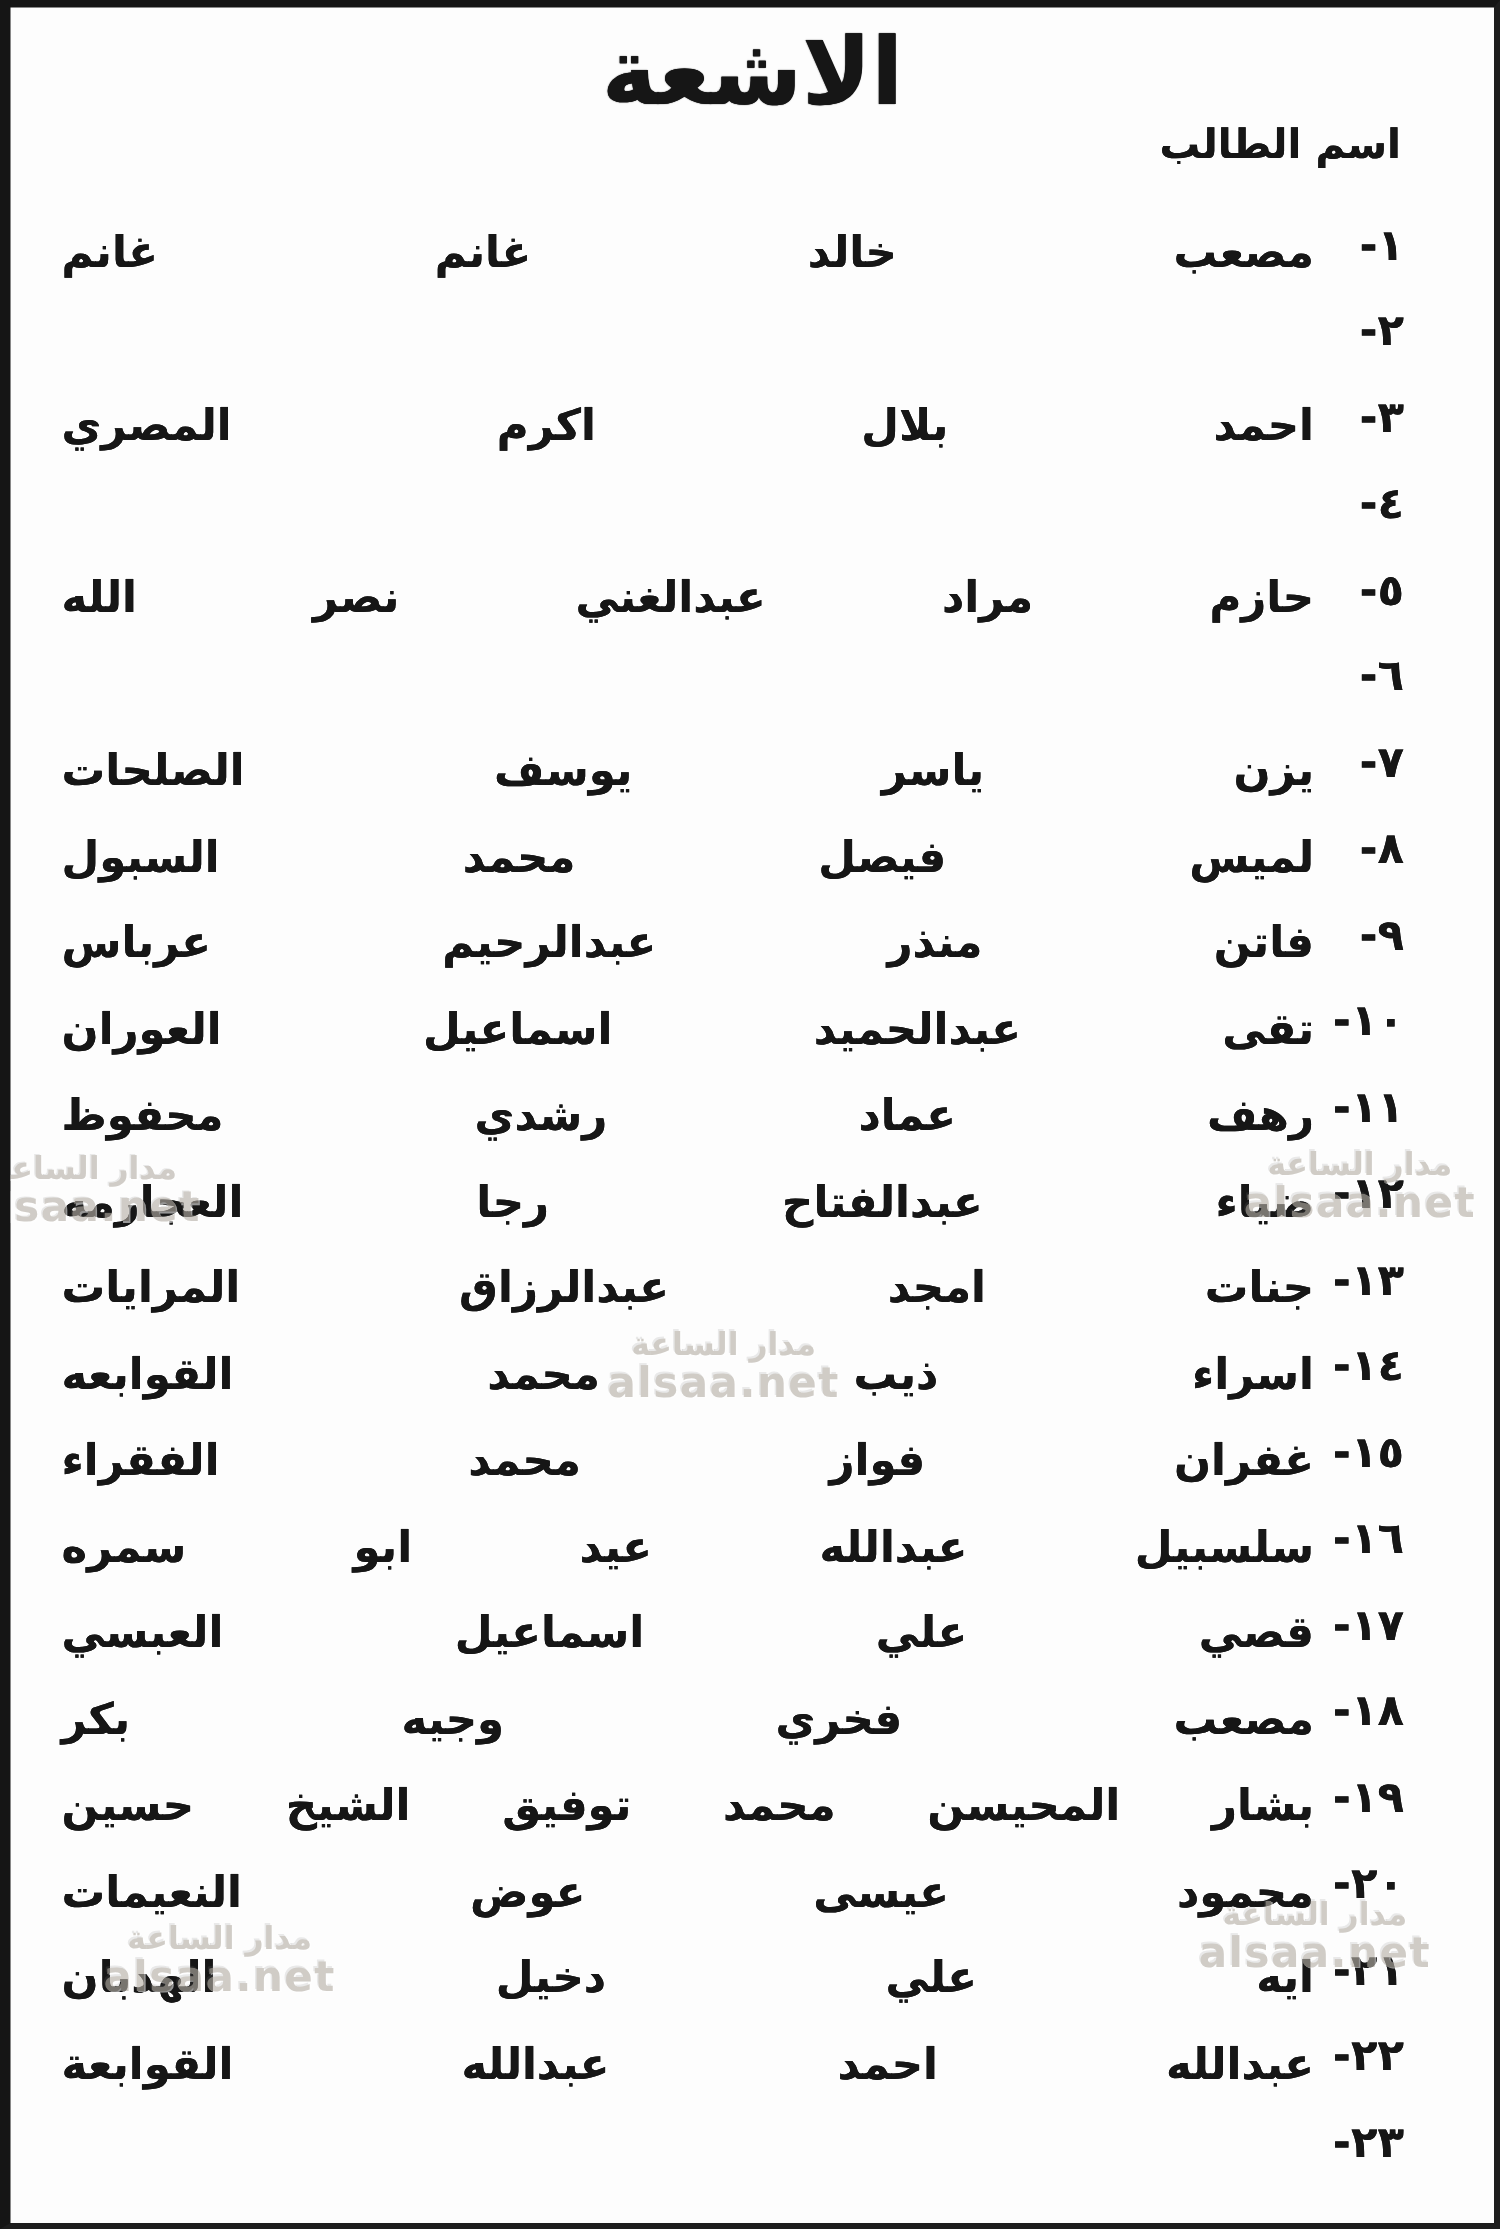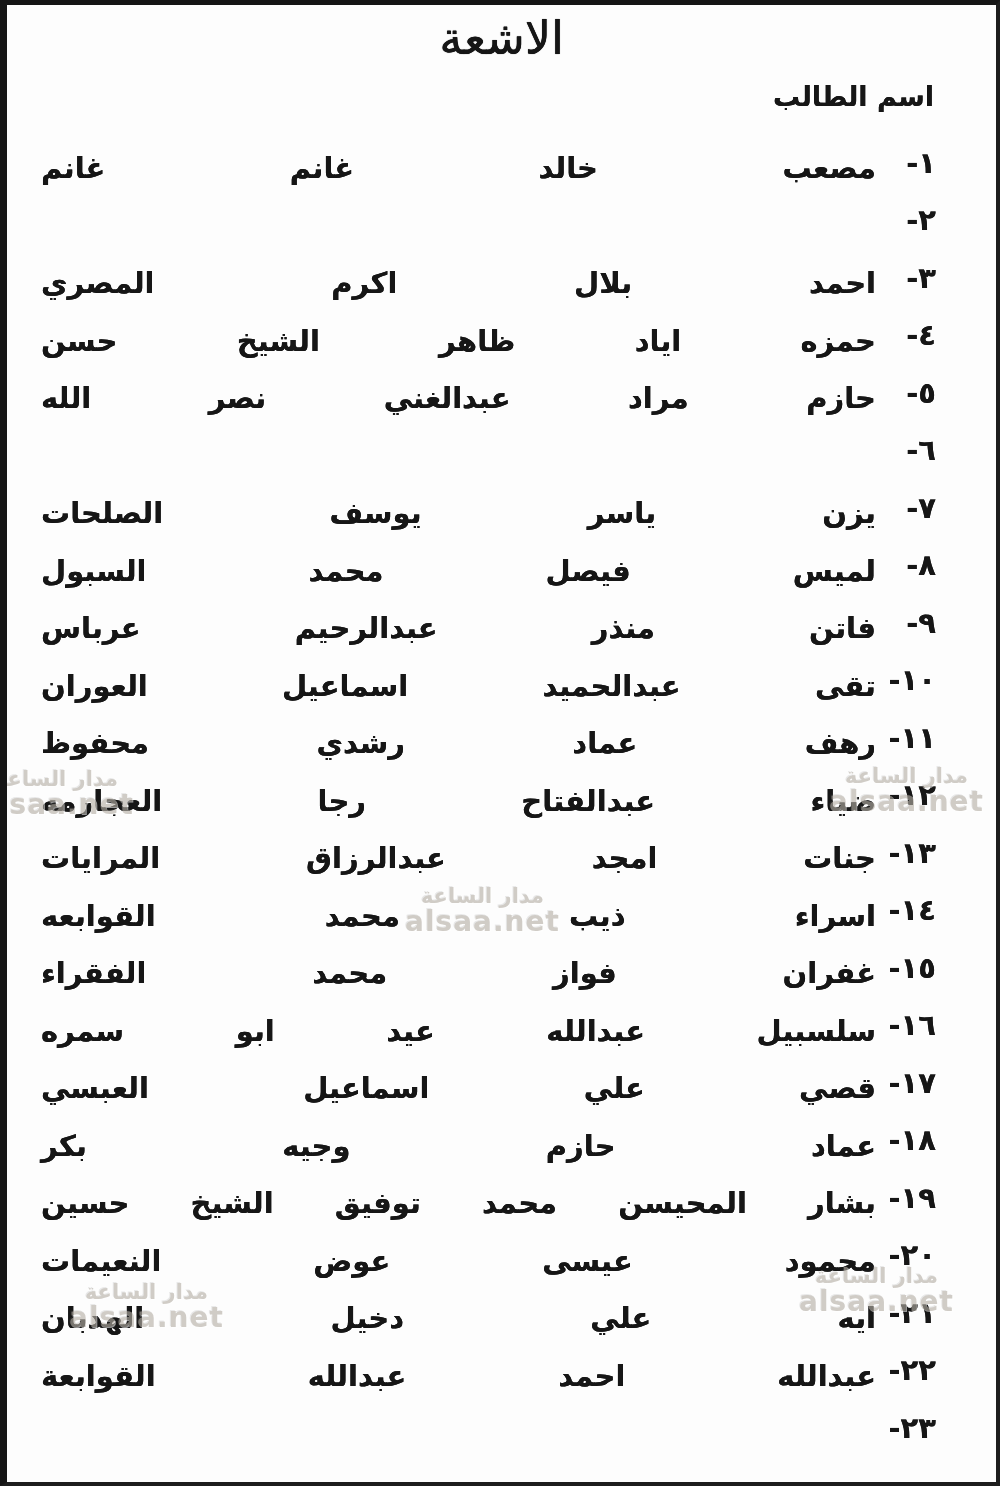--- a/index.html
+++ b/index.html
@@ -14,21 +14,21 @@
     border-right:4px solid #1d1d1d;
     border-bottom:4px solid #1d1d1d;
     overflow:hidden;
     font-family:"DejaVu Sans","Liberation Sans",sans-serif;
     color:#161616;
     direction:rtl;
   }
   .title{
     position:absolute;top:6px;left:0;right:0;
     text-align:center;
-    font-size:46px;font-weight:normal;
+    font-size:62px;font-weight:bold;
     letter-spacing:0.5px;
     text-shadow:0 0 0.8px #161616, 0.4px 0 0 #161616;
   }
   .col-header{
     position:absolute;top:76px;right:62px;
     font-size:27px;font-weight:bold;
     text-shadow:0 0 0.4px #161616;
   }
   .list{
     position:absolute;top:129px;right:60px;left:34px;
@@ -91,21 +91,20 @@
       <span class="num">٢-</span>
     </div>
 
     <div class="row">
       <span class="num">٣-</span>
       <span class="name">احمد بلال اكرم المصري</span>
     </div>
 
     <div class="row">
       <span class="num">٤-</span>
-      <span class="name">حمزه اياد ظاهر الشيخ حسن</span>
     </div>
 
     <div class="row">
       <span class="num">٥-</span>
       <span class="name">حازم مراد عبدالغني نصر الله</span>
     </div>
 
     <div class="row">
       <span class="num">٦-</span>
     </div>
@@ -160,21 +159,21 @@
       <span class="name">سلسبيل عبدالله عيد ابو سمره</span>
     </div>
 
     <div class="row">
       <span class="num">١٧-</span>
       <span class="name">قصي علي اسماعيل العبسي</span>
     </div>
 
     <div class="row">
       <span class="num">١٨-</span>
-      <span class="name">عماد حازم وجيه بكر</span>
+      <span class="name">مصعب فخري وجيه بكر</span>
     </div>
 
     <div class="row">
       <span class="num">١٩-</span>
       <span class="name">بشار المحيسن محمد توفيق الشيخ حسين</span>
     </div>
 
     <div class="row">
       <span class="num">٢٠-</span>
       <span class="name">محمود عيسى عوض النعيمات</span>

